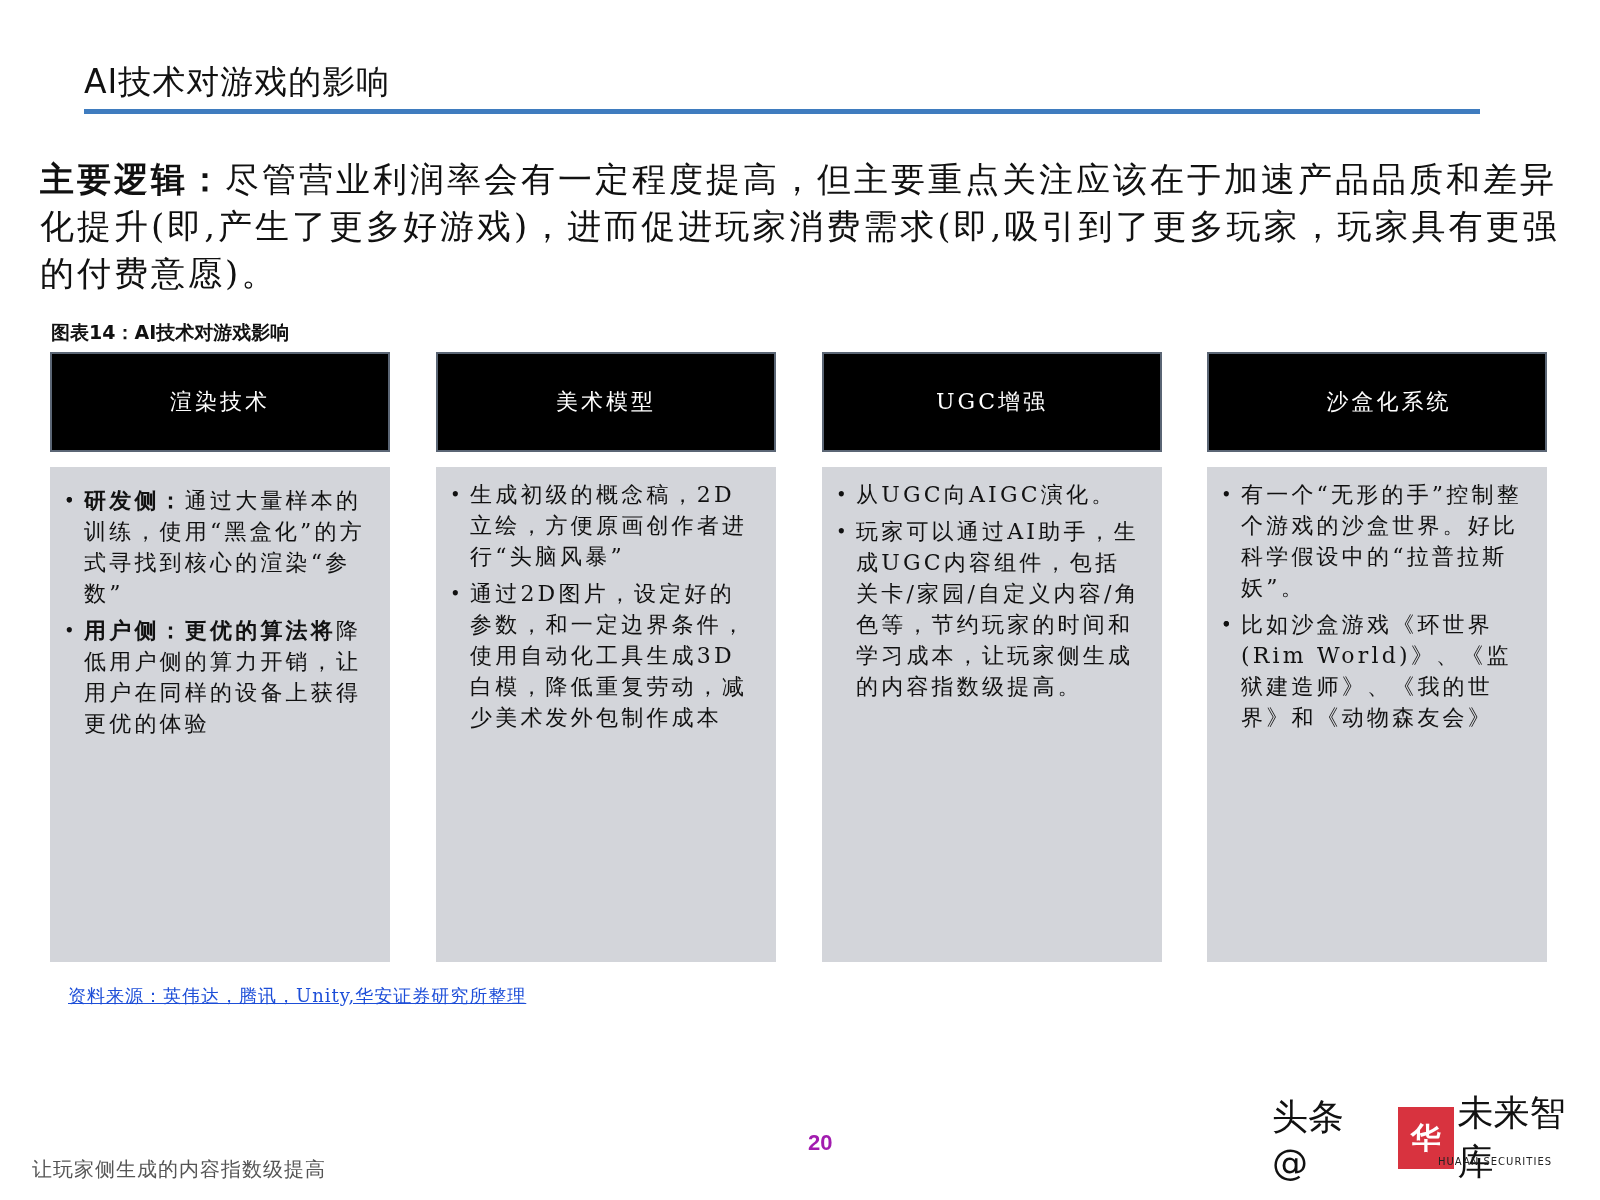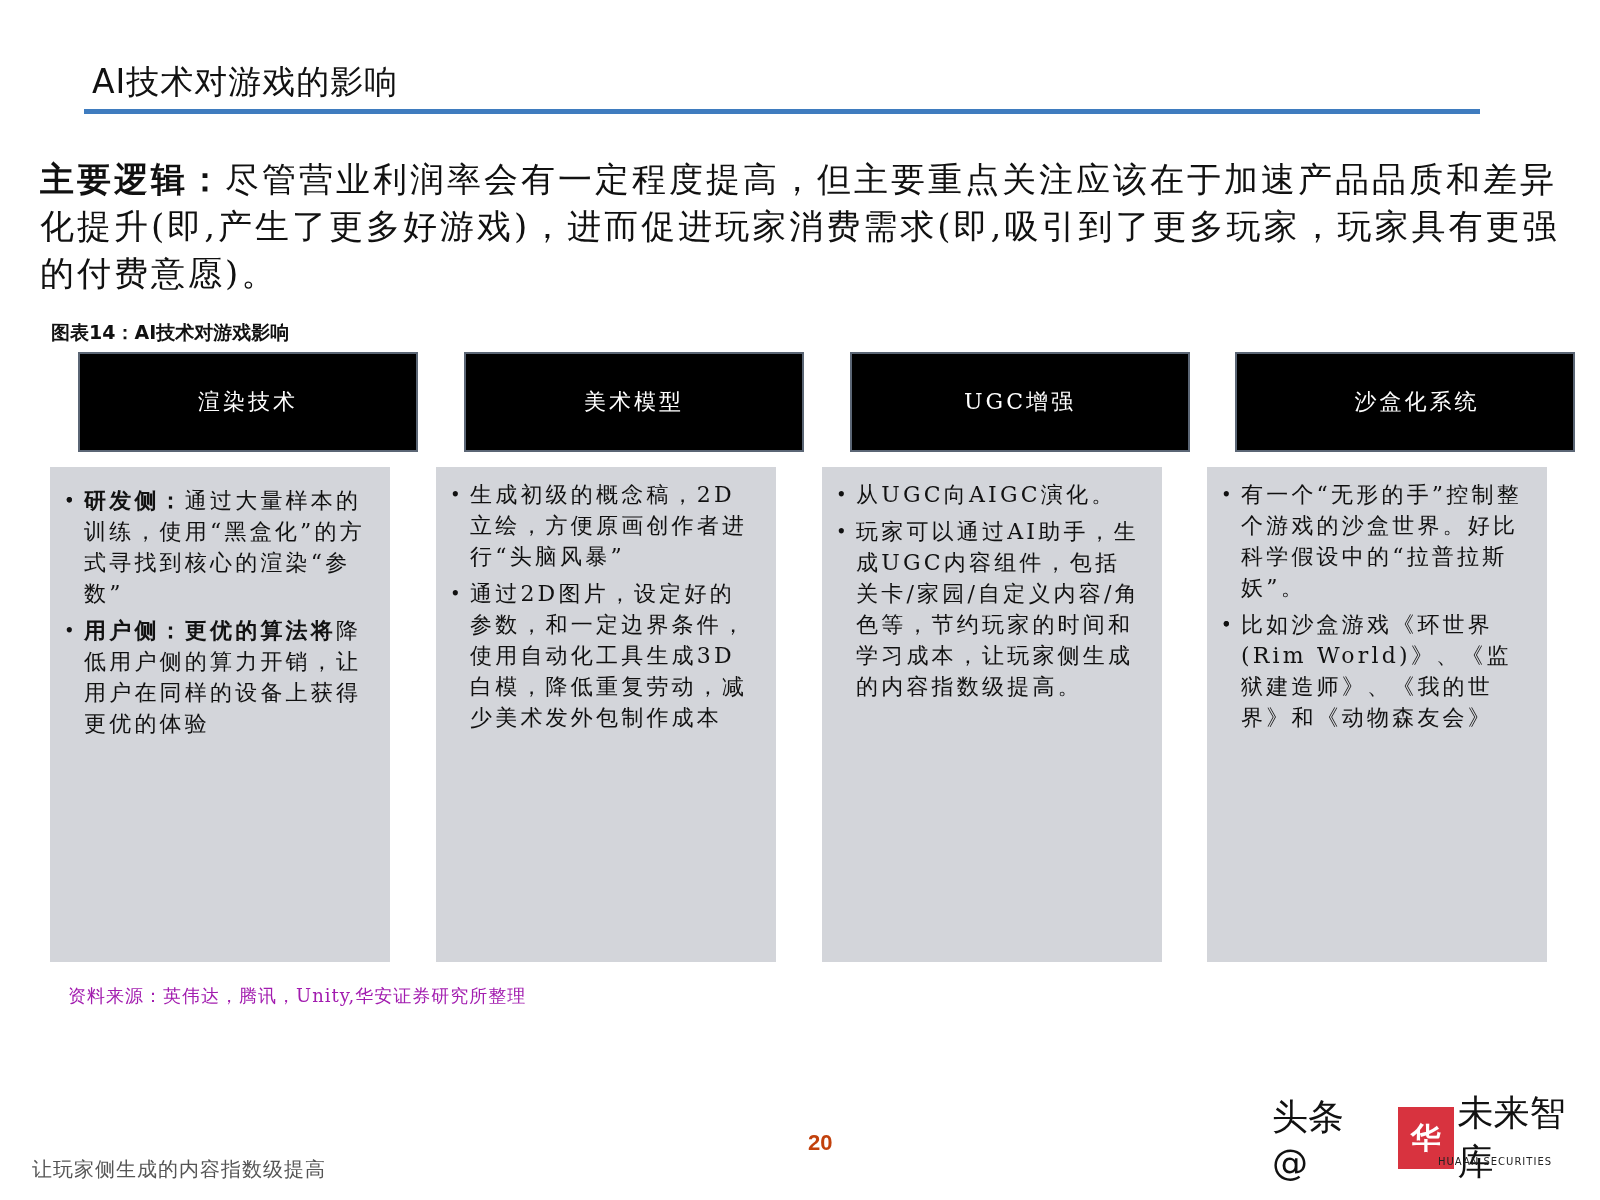--- a/index.html
+++ b/index.html
@@ -2,21 +2,21 @@
 <html><head>
 <meta charset="utf-8">
 <style>
   html, body { margin: 0; padding: 0; background: #ffffff; }
   body {
     width: 1600px; height: 1200px; position: relative; overflow: hidden;
     font-family: "DejaVu Serif", "Liberation Serif", serif;
     color: #111;
   }
   .page-title {
-    position: absolute; left: 92px; top: 60px;
+    position: absolute; left: 84px; top: 60px;
     font-family: "DejaVu Sans", "Liberation Sans", sans-serif;
     font-size: 33px; font-weight: normal; color: #111;
     letter-spacing: 1px;
     text-align: right;
   }
   .title-rule {
     position: absolute; left: 84px; top: 109px; width: 1396px; height: 5px;
     background: #3f7cbf;
   }
   .main-logic {
@@ -29,45 +29,45 @@
   .figure-caption {
     position: absolute; left: 51px; top: 320px;
     font-family: "DejaVu Sans", "Liberation Sans", sans-serif;
     font-size: 19px; font-weight: bold; color: #111;
   }
   .columns { position: absolute; left: 0; top: 0; }
   .col-header {
     position: absolute; top: 352px; height: 100px;
     background: #000; border: 2px solid #5b6675; box-sizing: border-box;
     display: flex; align-items: center; justify-content: center;
-    color: #ffffff; font-size: 22px; letter-spacing: 3px; margin-left: 28px;
+    color: #ffffff; font-size: 22px; letter-spacing: 3px;
   }
   .col-body {
     position: absolute; top: 467px; height: 495px;
     background: #d3d5da; box-sizing: border-box;
     padding: 12px 20px 0 14px;
   }
   .col-body ul { list-style: none; margin: 0; padding: 0; }
   .col-body li {
     position: relative; padding-left: 20px;
     font-size: 22px; line-height: 31px; letter-spacing: 3.2px;
     margin-bottom: 6px; color: #111;
   }
   .col-body li .bullet {
     position: absolute; left: 0; top: 0; font-size: 18px;
   }
   .col-body li b { font-weight: bold; }
   .source-note {
     position: absolute; left: 68px; top: 984px;
-    font-size: 18px; color: #a21caf; letter-spacing: 1px;
+    font-size: 18px; color: #1d4ed8; letter-spacing: 1px; text-decoration: underline;
   }
   .page-number {
     position: absolute; left: 808px; top: 1130px;
     font-family: "Liberation Sans", "DejaVu Sans", sans-serif;
-    font-size: 22px; font-weight: bold; color: #c2410c;
+    font-size: 22px; font-weight: bold; color: #a21caf;
   }
   .disclaimer {
     position: absolute; left: 32px; top: 1156px;
     font-size: 20px; color: #555; letter-spacing: 1px;
   }
   .watermark {
     position: absolute; left: 1272px; top: 1112px; height: 52px;
     display: flex; align-items: center;
     font-family: "DejaVu Sans", "Liberation Sans", sans-serif;
     font-size: 36px; color: #111;

